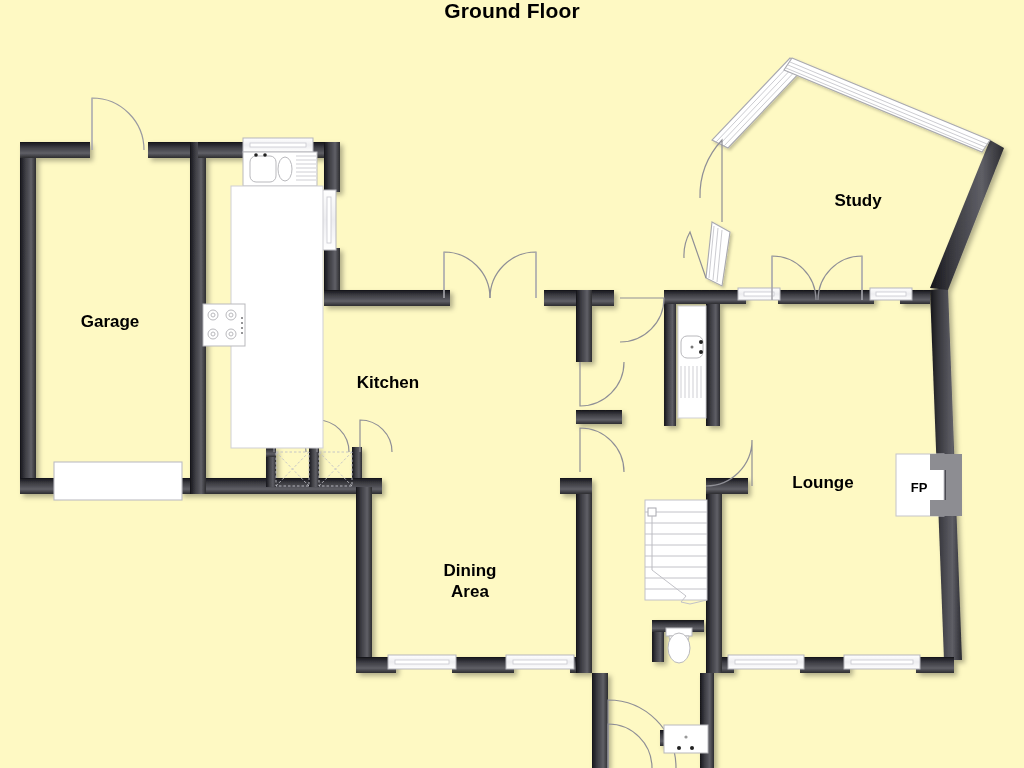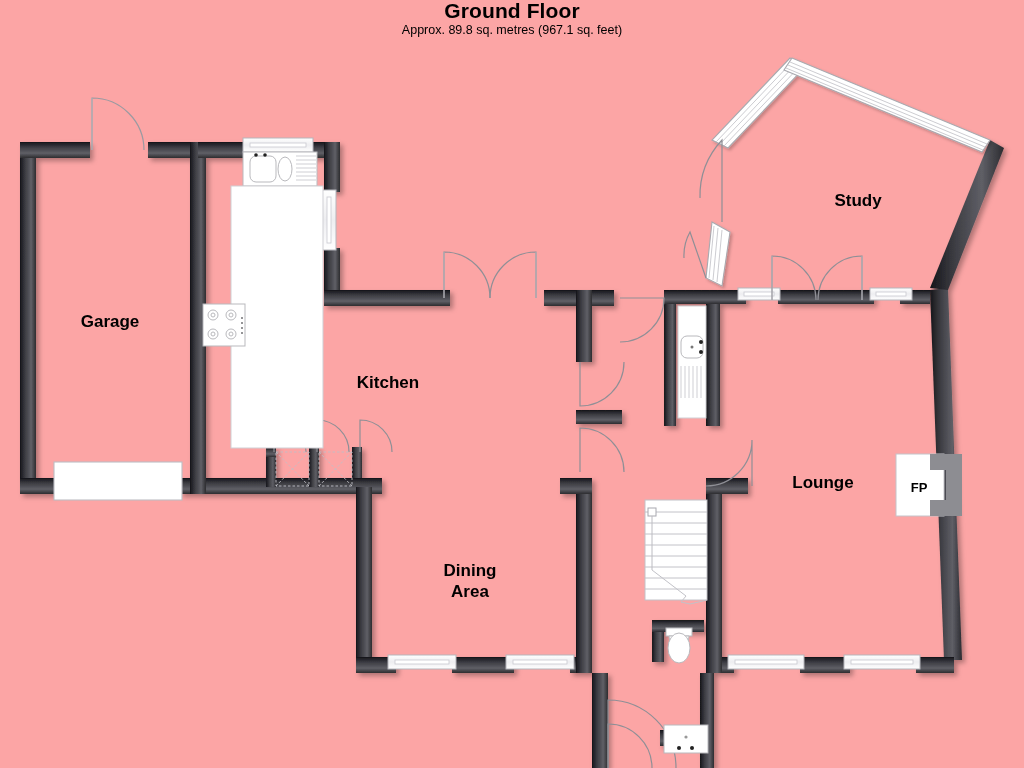--- a/index.html
+++ b/index.html
@@ -1,32 +1,31 @@
 <!DOCTYPE html>
 <html><head>
 <meta charset="utf-8">
 <style>
   html,body{margin:0;padding:0;background:#ffffff;}
   body{width:1024px;height:768px;overflow:hidden;
        font-family:"Liberation Sans",sans-serif;color:#000;}
-  #plan-root{position:relative;width:1024px;height:768px;background:#fca5a5;}
+  #plan-root{position:relative;width:1024px;height:768px;background:#fef9c3;}
   #titleblock{position:absolute;left:0;top:0;width:1024px;text-align:center;}
   #plan-title{font-size:21px;font-weight:bold;line-height:22px;letter-spacing:.1px;}
   #plan-subtitle{font-size:12.5px;line-height:16px;}
   svg{position:absolute;left:0;top:0;}
   .rmlabel{font-family:"Liberation Sans",sans-serif;font-weight:bold;fill:#000;}
 </style>
 </head>
 <body>
 
 <div id="plan-root">
 
   <div id="titleblock">
     <div id="plan-title">Ground Floor</div>
-    <div id="plan-subtitle">Approx. 89.8 sq. metres (967.1 sq. feet)</div>
   </div>
 
   <svg width="1024" height="768" viewBox="0 0 1024 768">
     <defs>
       <linearGradient id="wallGradV" x1="0" y1="0" x2="0" y2="1">
         <stop offset="0%" stop-color="#15151a"></stop>
         <stop offset="35%" stop-color="#3f3f45"></stop>
         <stop offset="70%" stop-color="#5f5f66"></stop>
         <stop offset="100%" stop-color="#2b2b30"></stop>
       </linearGradient>

